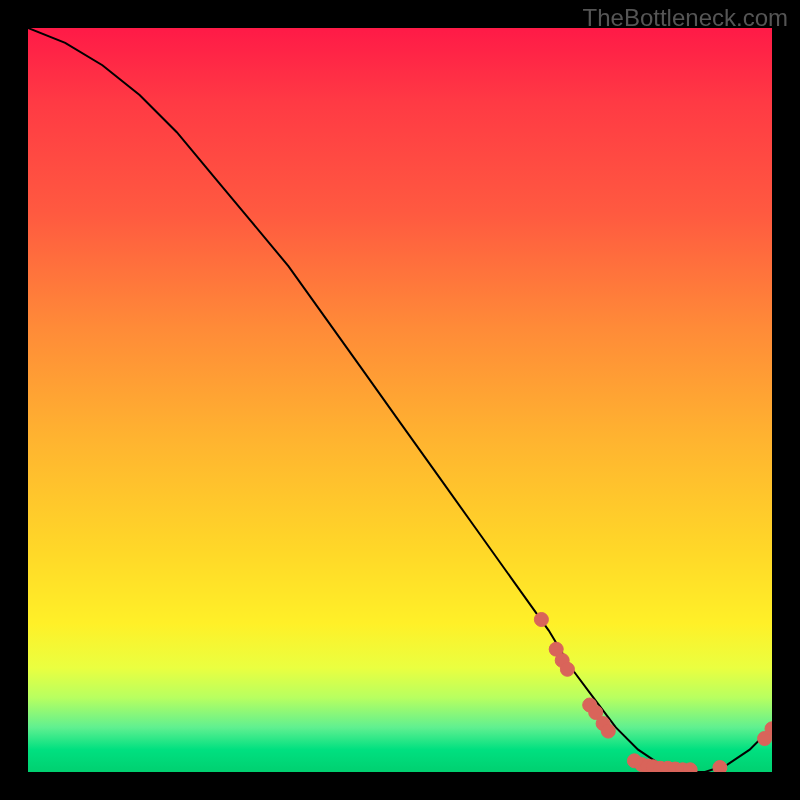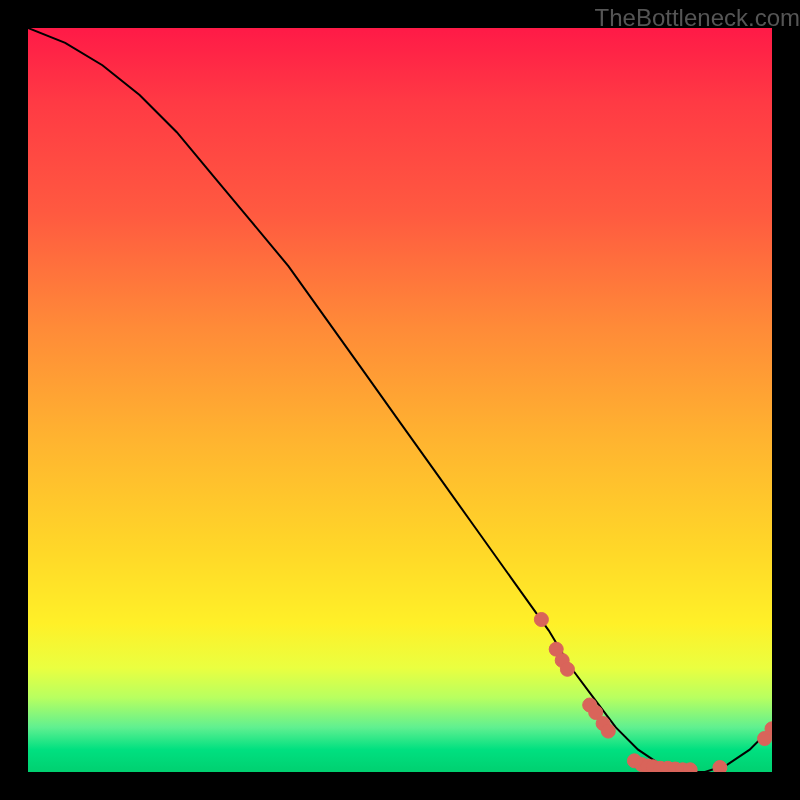--- a/index.html
+++ b/index.html
@@ -13,21 +13,21 @@
   }
   .frame {
     position: relative;
     width: 800px;
     height: 800px;
     background: #000;
   }
   .watermark {
     position: absolute;
     top: 4px;
-    right: 0;
+    right: 12px;
     color: #555;
     font-size: 24px;
     font-weight: 500;
     z-index: 10;
     user-select: none;
   }
   .plot-area {
     position: absolute;
     left: 28px;
     top: 28px;

